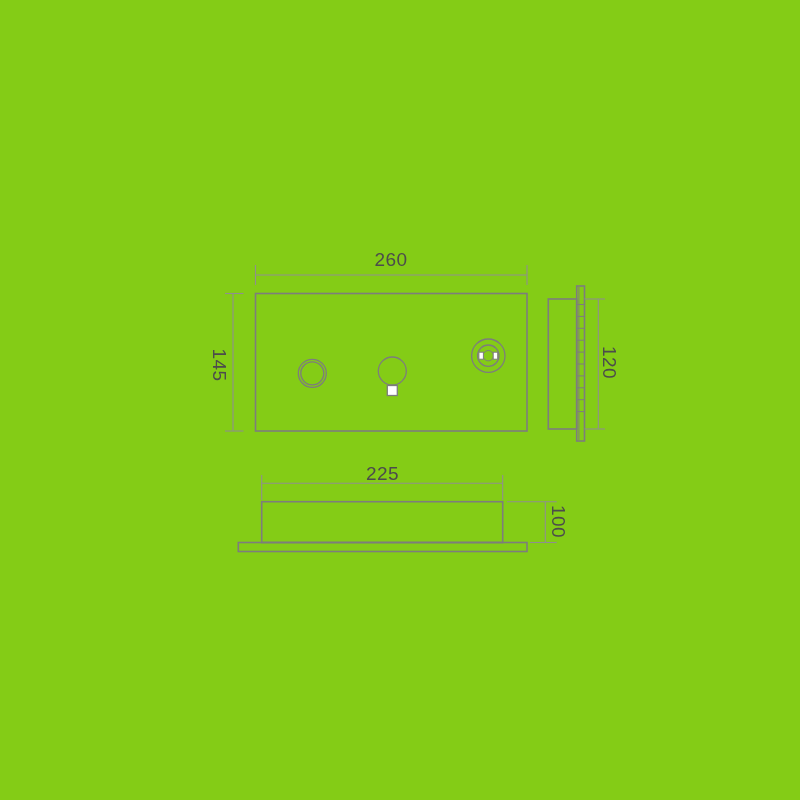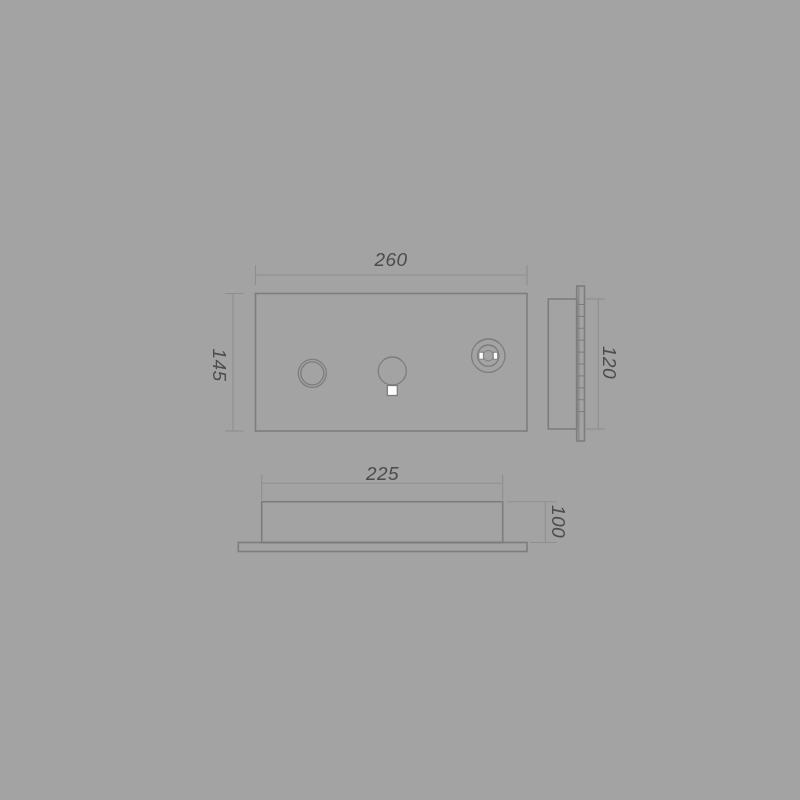--- a/index.html
+++ b/index.html
@@ -8,22 +8,21 @@
     width: 800px;
     height: 800px;
     background: #ffffff;
     overflow: hidden;
     font-family: "Liberation Sans", sans-serif;
   }
   .stage {
     position: relative;
     width: 800px;
     height: 800px;
-    background: #a3a3a3;
-    font-style: italic;
+    background: #84cc16;
   }
   svg { display: block; }
   .outline     { fill: none; stroke-width: 1.6; stroke-linecap: butt; }
   .outline-thin{ fill: none; stroke-width: 1.3; }
   .dim-line    { fill: none; stroke-width: 1.1; }
   .tick        { fill: none; stroke-width: 1.0; }
   .dim-text {
     font-family: "Liberation Sans", sans-serif;
     font-size: 19px;
     letter-spacing: 0.4px;

